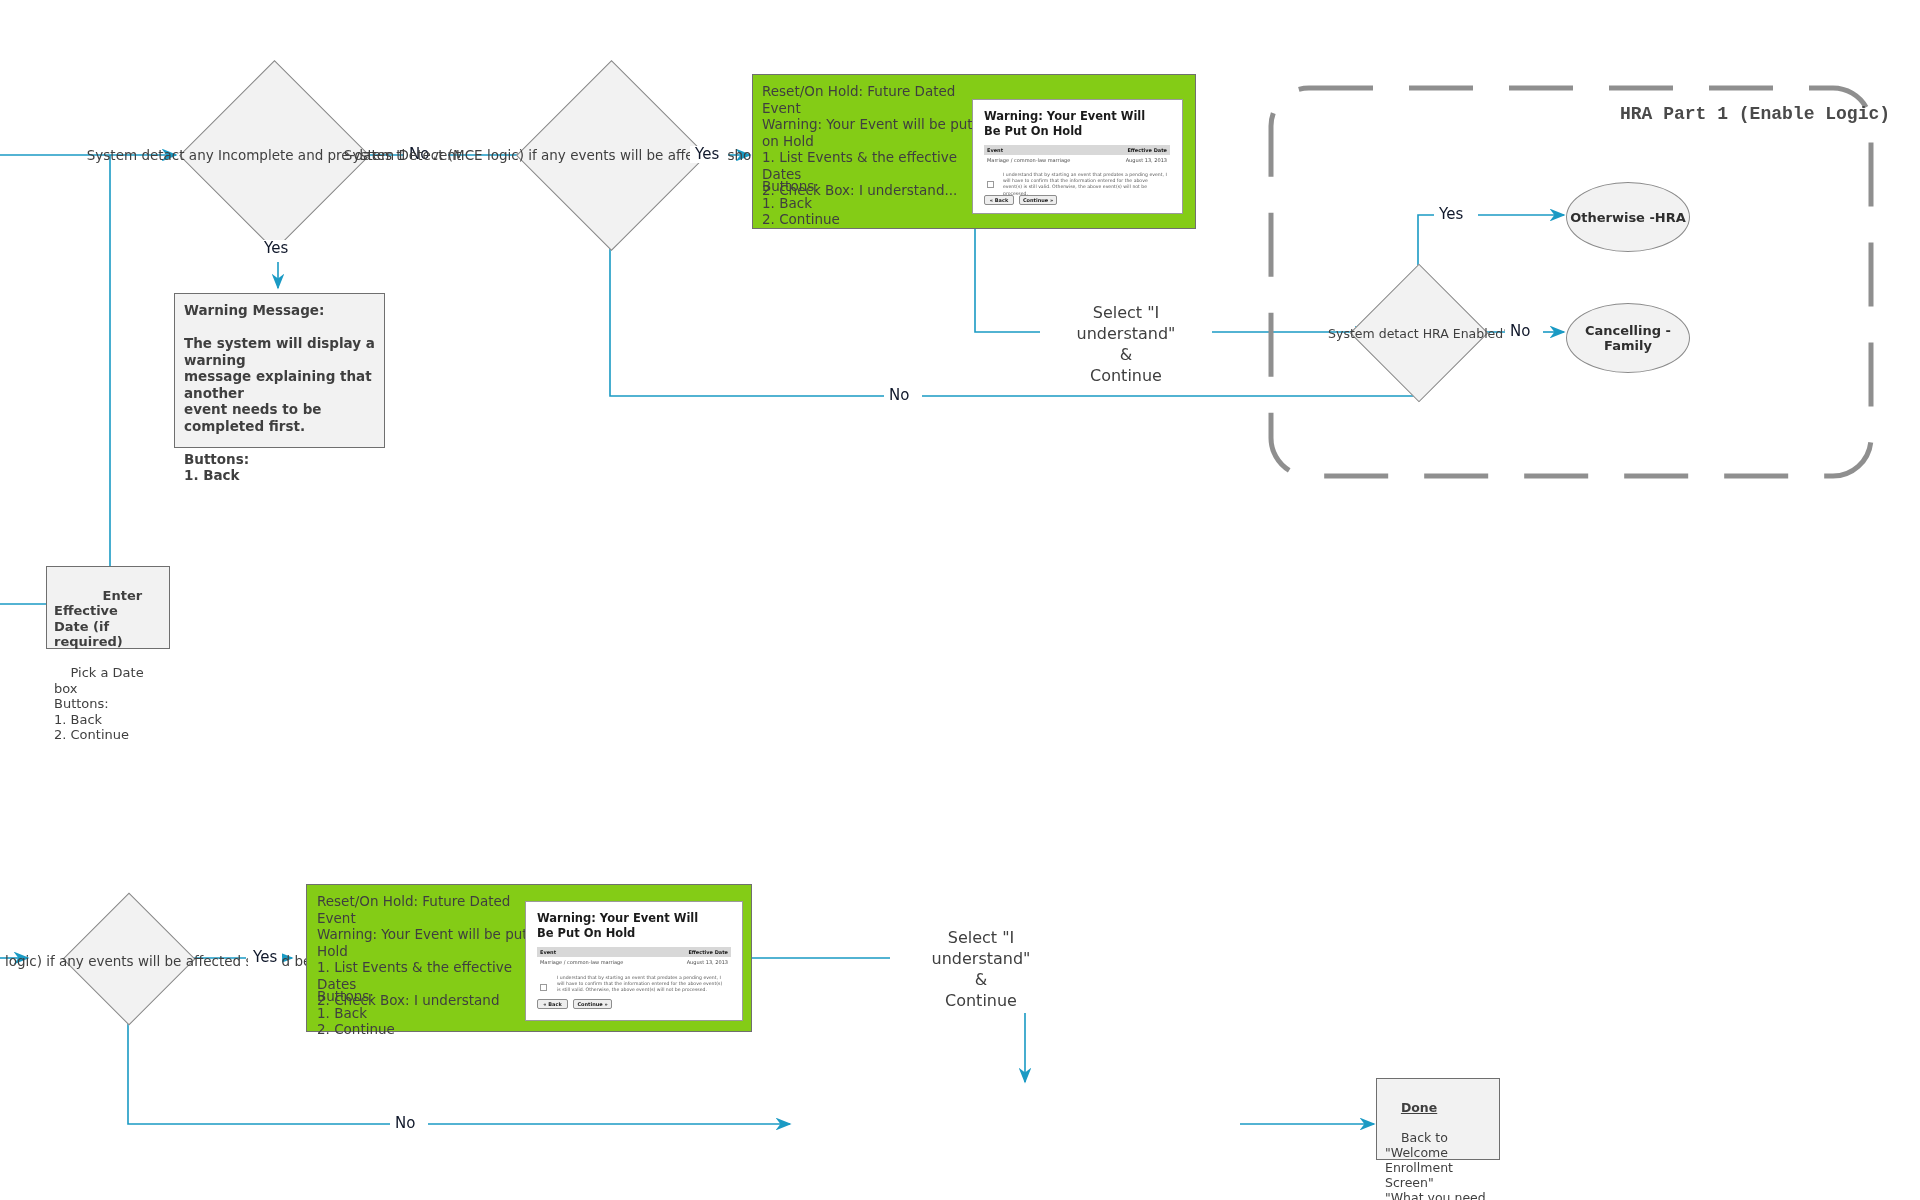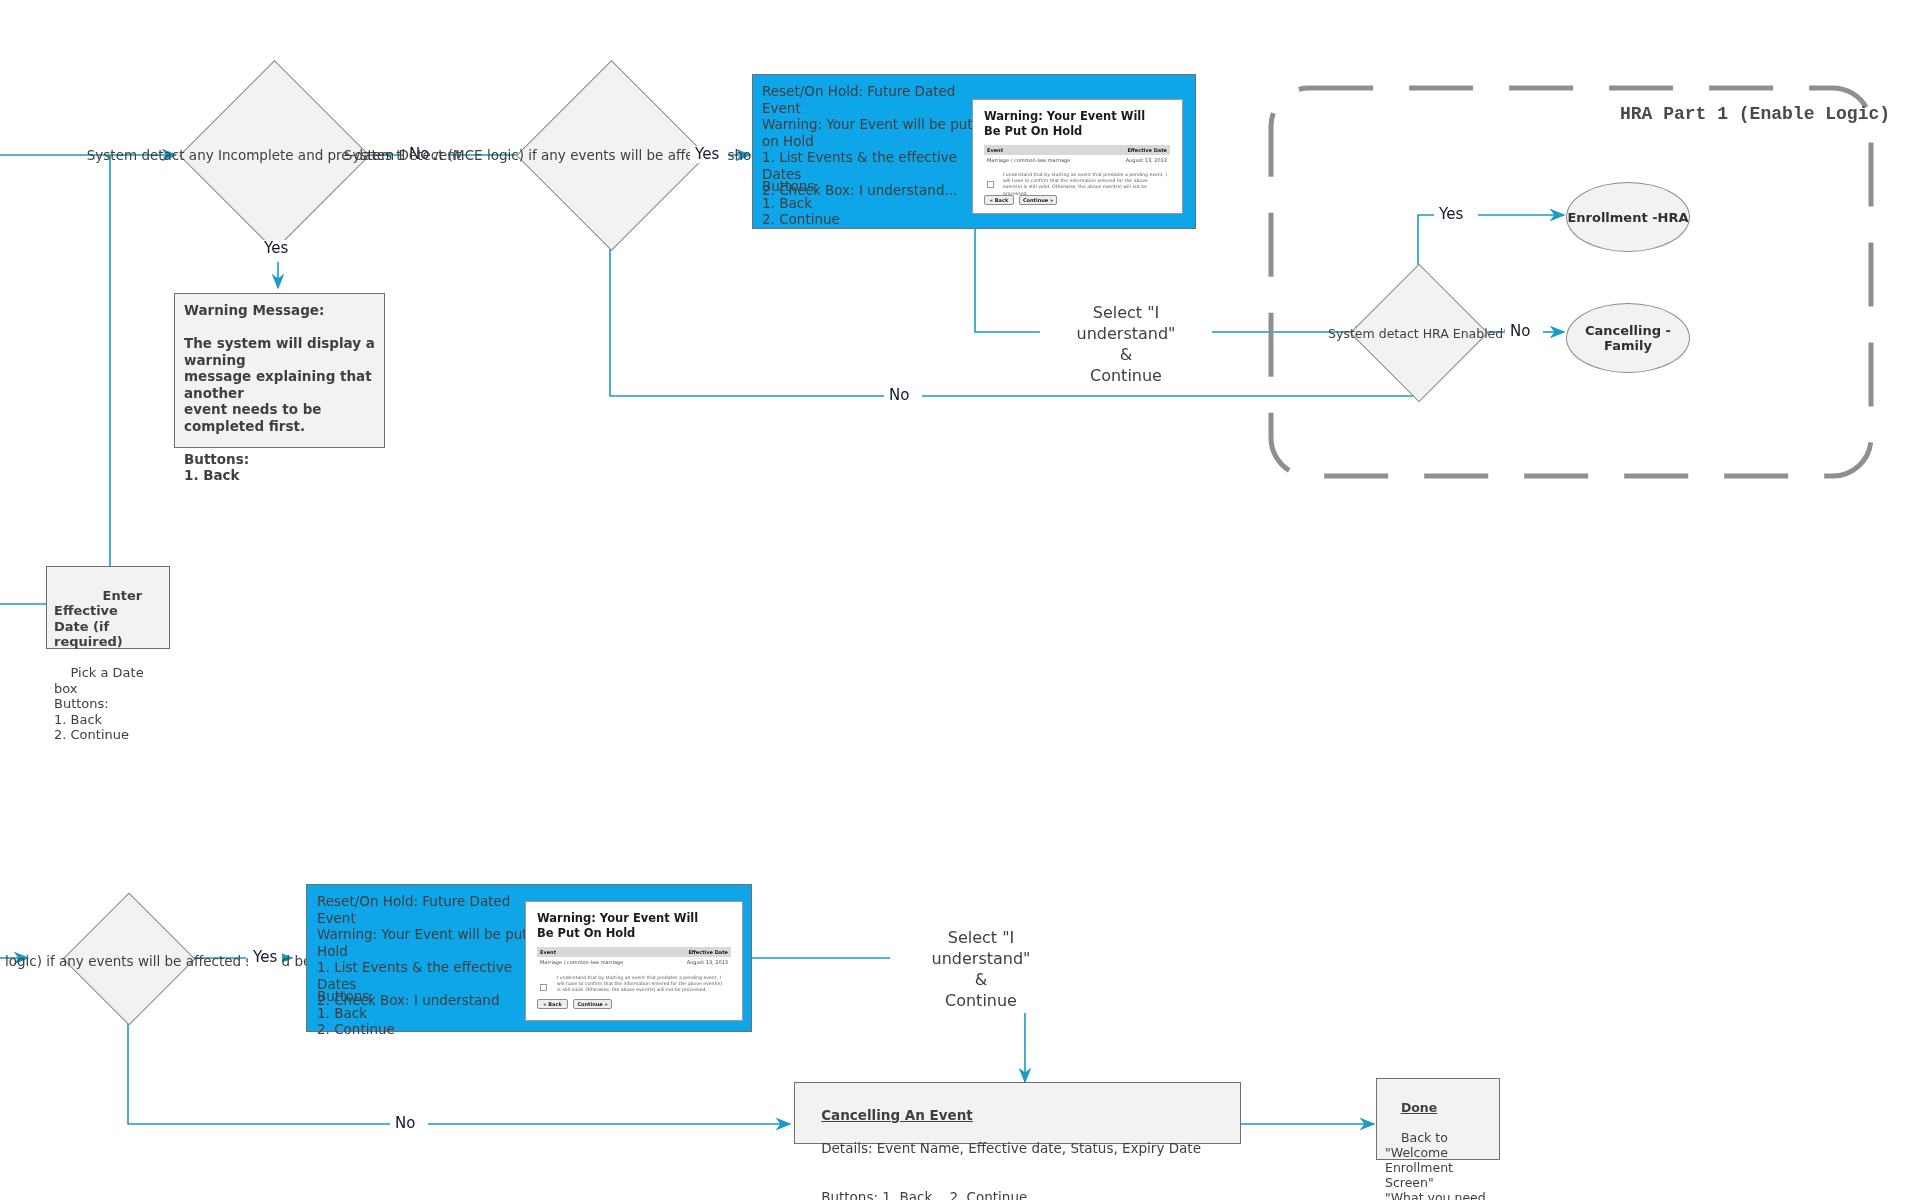--- a/index.html
+++ b/index.html
@@ -23,21 +23,21 @@
        font-size:13.5px;line-height:16.5px;color:#3f3f3f;padding:8px 9px;white-space:pre-wrap;}
 
   .edge-label{position:absolute;font-size:15px;color:#0f172a;background:#ffffff;
               padding:0 5px;line-height:17px;white-space:pre;}
   .big-note{position:absolute;font-size:16px;line-height:21px;color:#3f3f3f;text-align:center;
             background:#ffffff;padding:2px 6px;white-space:pre;}
 
   .group-title{position:absolute;font-size:18px;font-weight:bold;color:#4a4a4a;white-space:nowrap;}
 
   
-  .mock-outer{position:absolute;background:#0ea5e9;border:1px solid #6f6f6f;box-sizing:border-box;}
+  .mock-outer{position:absolute;background:#84cc16;border:1px solid #6f6f6f;box-sizing:border-box;}
   .mock-text{position:absolute;font-size:13.5px;line-height:16.5px;color:#3f3f3f;white-space:pre-wrap;}
   .mock-inner{position:absolute;background:#ffffff;border:1px solid #9a9a9a;box-sizing:border-box;}
   .mock-title{font-weight:bold;color:#1b1b1b;}
   .mock-tablehead{background:#d8d8d8;font-weight:bold;color:#1b1b1b;display:flex;
                   justify-content:space-between;box-sizing:border-box;}
   .mock-tablerow{display:flex;justify-content:space-between;box-sizing:border-box;color:#4a4a4a;}
   .mock-chk{border:1px solid #9a9a9a;background:#fff;position:absolute;}
   .mock-legal{position:absolute;color:#5a5a5a;}
   .mock-btn{position:absolute;border:1px solid #8d8d8d;background:#eeeeee;color:#1b1b1b;
             font-weight:bold;display:flex;align-items:center;justify-content:center;
@@ -172,21 +172,21 @@
 
   <div class="diamond-wrap" style="left:1371px;top:282px;width:96px;height:100px;">
     <div class="diamond" style="left:-1px;top:2px;width:96px;height:96px;"></div>
   </div>
   <div class="diamond-label" style="left:1358px;top:316px;width:122px;height:34px;font-size:12.5px;line-height:15px;">System detact
 HRA Enabled?</div>
 
   <div class="edge-label" style="left:1434px;top:206px;">Yes</div>
   <div class="edge-label" style="left:1505px;top:323px;">No</div>
 
-  <div class="ellipse" style="left:1566px;top:182px;width:122px;height:68px;">Enrollment -HRA</div>
+  <div class="ellipse" style="left:1566px;top:182px;width:122px;height:68px;">Otherwise -HRA</div>
   <div class="ellipse" style="left:1566px;top:303px;width:122px;height:68px;">Cancelling -Family</div>
 
   <div class="diamond-wrap" style="left:64px;top:900px;width:128px;height:120px;">
     <div class="diamond" style="left:18px;top:12px;width:92px;height:92px;"></div>
   </div>
   <div class="diamond-label" style="left:-24px;top:936px;width:304px;height:50px;">System Detect (MCE logic)
 if any events will be affected should
 be put on Hold</div>
 
   <div class="edge-label" style="left:248px;top:949px;">Yes</div>
@@ -216,25 +216,20 @@
       <div class="mock-btn" style="left:11px;top:97px;width:31px;height:10px;font-size:5px;">« Back</div>
       <div class="mock-btn" style="left:47px;top:97px;width:39px;height:10px;font-size:5px;">Continue »</div>
     </div>
   </div>
 
   <div class="big-note" style="left:890px;top:925px;width:170px;">Select "I
 understand"
 &amp;
 Continue</div>
 
-  <div class="box" style="left:794px;top:1082px;width:447px;height:62px;padding:7px 9px;">
-    <span style="font-weight:bold;text-decoration:underline;">Cancelling An Event</span><br>
-    <span>Details: Event Name, Effective date, Status, Expiry Date</span><br><br>
-    <span>Buttons: 1. Back,   2. Continue</span>
-  </div>
 
   <div class="box" style="left:1376px;top:1078px;width:124px;height:82px;padding:6px 8px;line-height:15px;font-size:12.5px;">
     <span style="font-weight:bold;text-decoration:underline;">Done</span><br>
     <span>Back to "Welcome
 Enrollment Screen"
 "What you need to
 do" screen</span>
   </div>
 
 </div>

